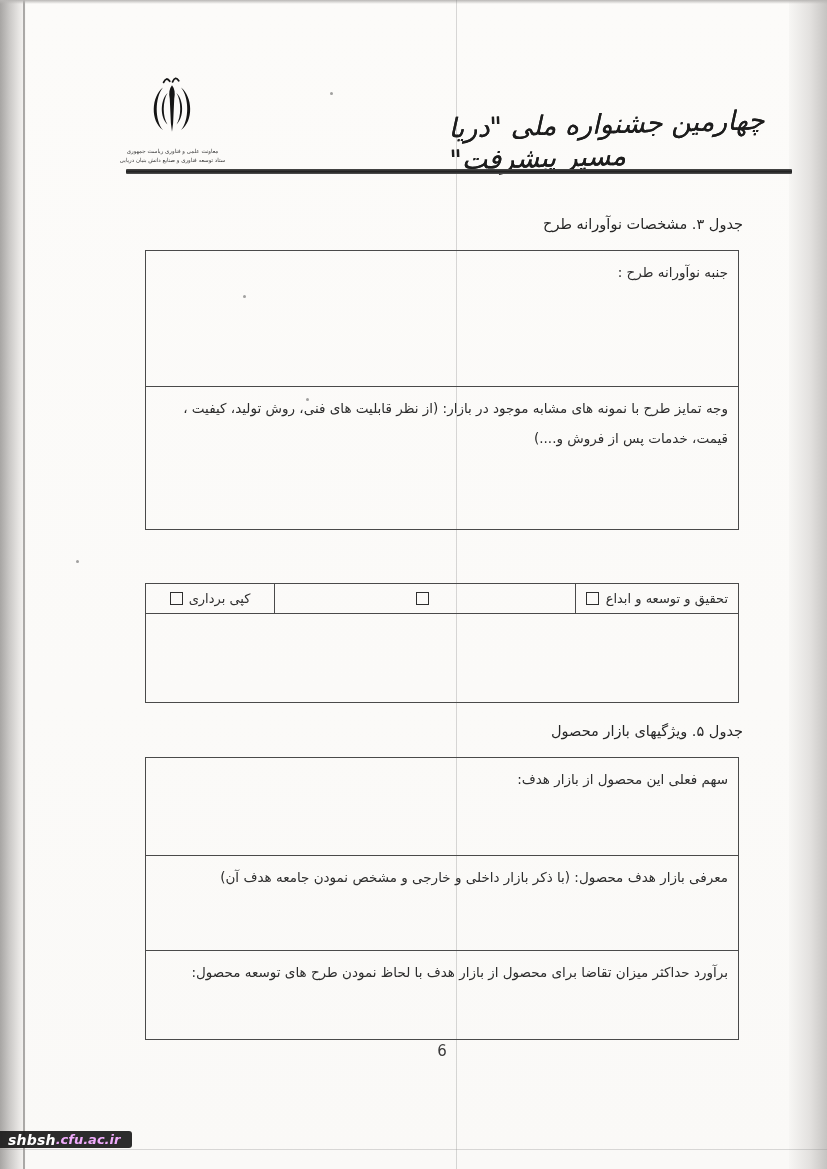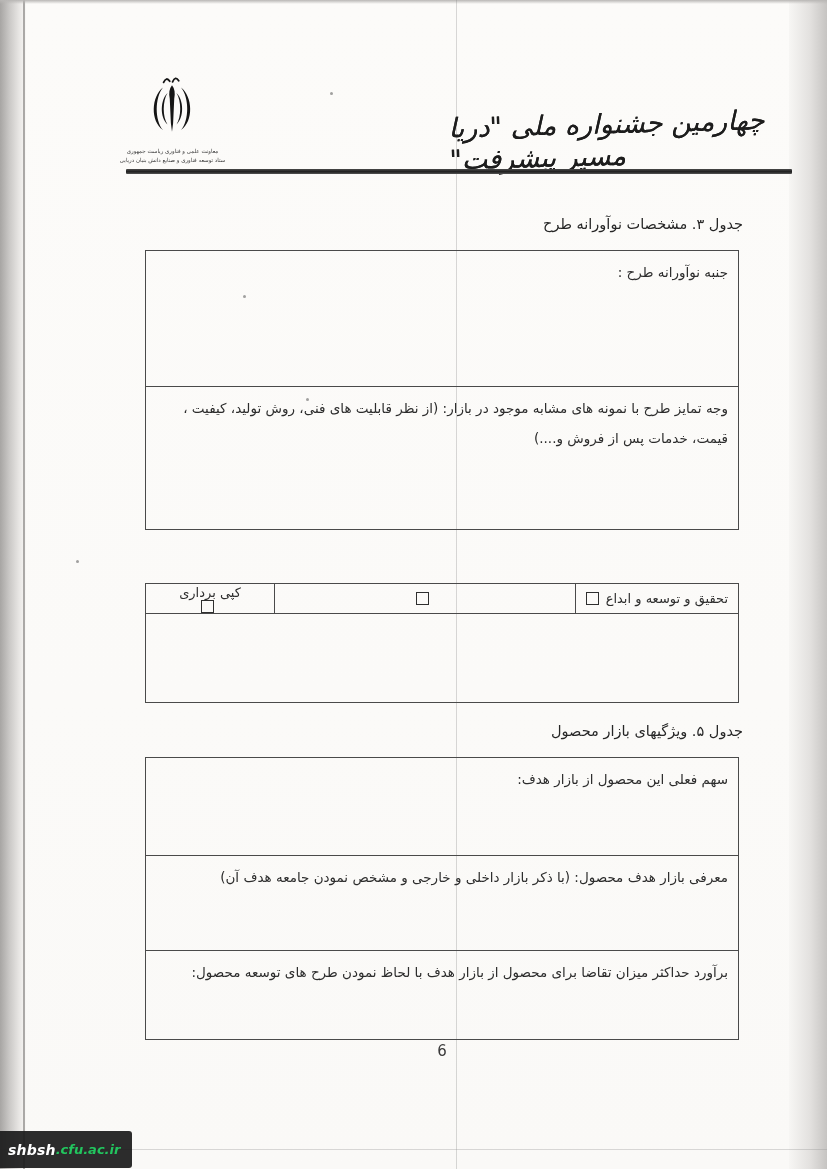--- a/index.html
+++ b/index.html
@@ -31,33 +31,33 @@
   .head-rule{position:absolute;left:126px;top:169px;width:666px;height:5px;
     background:linear-gradient(180deg,#4a4a4a,#1f1f1f 55%,#555);border-radius:1px;}
 
   
   .sec-title{position:absolute;right:84px;direction:rtl;font-size:14.5px;color:#262626;letter-spacing:0;}
   .tbl{position:absolute;left:145px;width:594px;border:1px solid #4a4a4a;box-sizing:border-box;direction:rtl;background:transparent;}
   .row{position:relative;box-sizing:border-box;padding:7px 10px;font-size:13.5px;color:#2c2c2c;line-height:2.2;}
   .row + .row{border-top:1px solid #4a4a4a;}
   .opt-row{display:flex;direction:rtl;border-bottom:1px solid #4a4a4a;height:30px;box-sizing:border-box;}
   .opt-cell{display:flex;align-items:center;box-sizing:border-box;font-size:13px;padding:0 10px;}
-  .opt-cell + .opt-cell{border-inline-start:1px solid #4a4a4a;flex-direction:column;}
+  .opt-cell + .opt-cell{border-inline-start:1px solid #4a4a4a;}
   .checkbox{display:inline-block;width:11px;height:11px;border:1.2px solid #2f2f2f;background:transparent;flex:none;}
   .gap-end{margin-inline-start:auto;}
   .ml6{margin-inline-start:6px;}
 
   .page-number{position:absolute;left:145px;top:1042px;width:594px;text-align:center;
     font-size:15px;color:#3a3a3a;}
 
   
-  .watermark{position:absolute;left:0;top:1131px;height:37px;padding:0 12px 0 8px;
+  .watermark{position:absolute;left:0;top:1131px;height:17px;padding:0 12px 0 8px;
     display:flex;align-items:center;background:rgba(28,28,28,.93);border-radius:0 3px 3px 0;}
   .wm-prefix{font-style:italic;font-weight:bold;font-size:14px;color:#fff;letter-spacing:.2px;}
-  .wm-suffix{font-style:italic;font-weight:bold;font-size:13px;color:#22c55e;}
+  .wm-suffix{font-style:italic;font-weight:bold;font-size:13px;color:#f0abfc;}
 </style>
 </head>
 <body>
 
 <div class="page">
 
   <div class="edge-left"></div>
   <div class="edge-left-line"></div>
   <div class="edge-right"></div>
   <div class="edge-top"></div>

